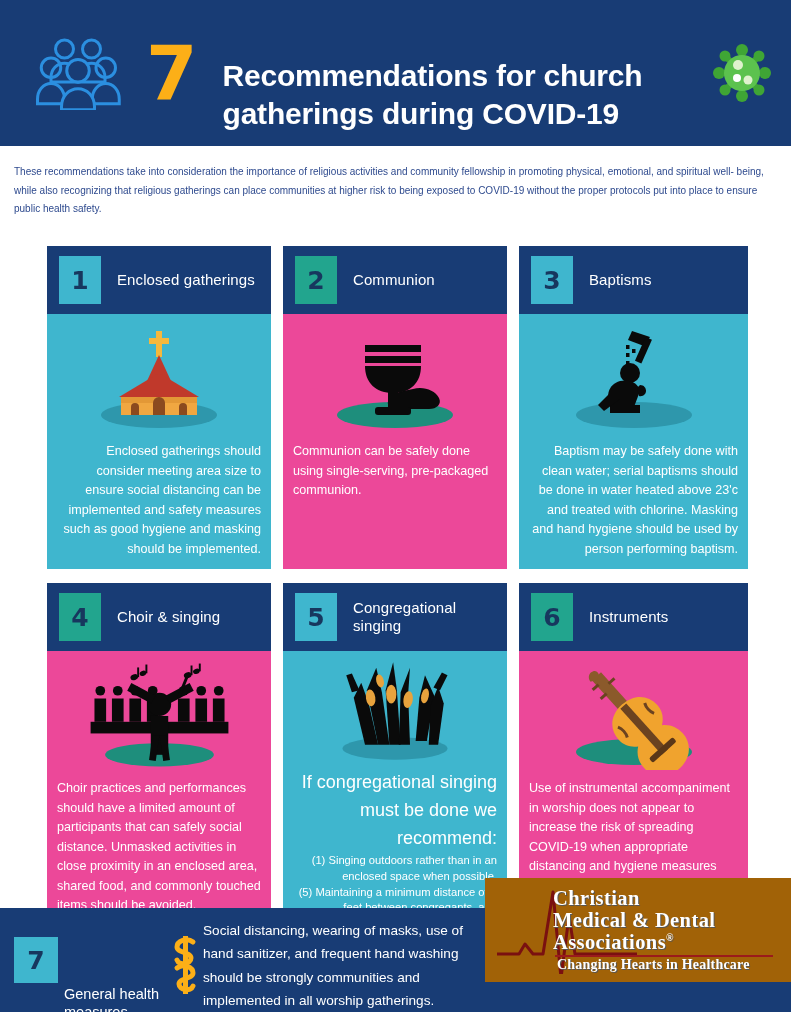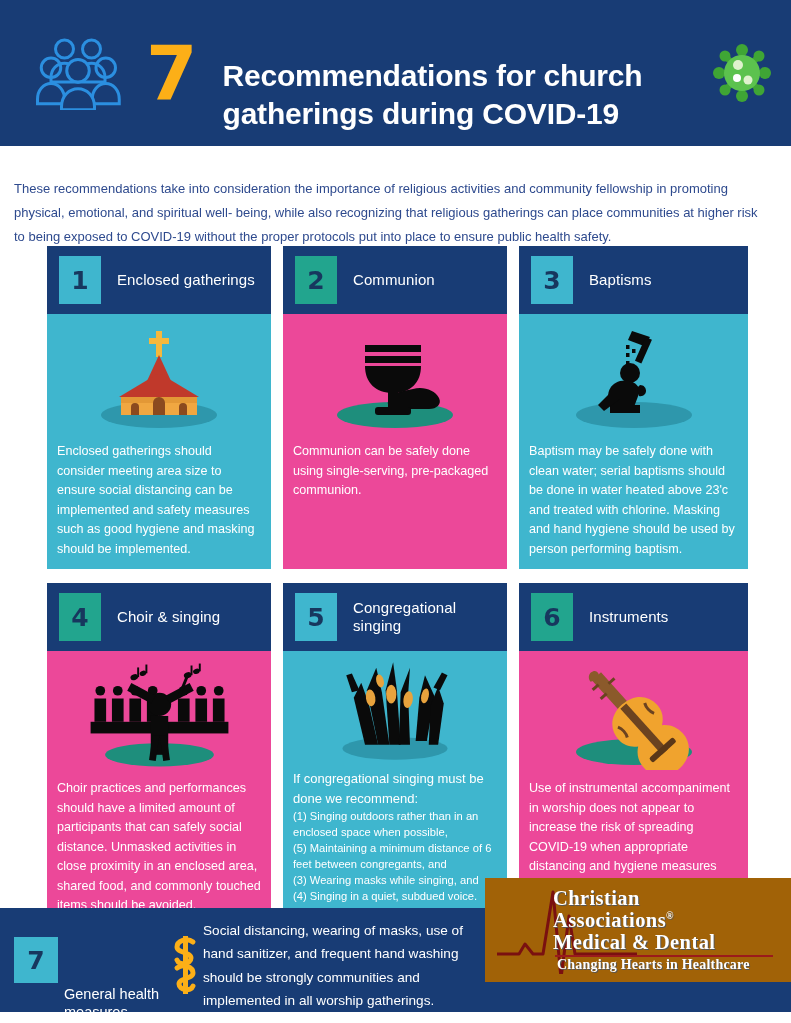--- a/index.html
+++ b/index.html
@@ -27,21 +27,21 @@
     color: #ffffff; font-size: 30px; font-weight: 700;
     line-height: 1.27; margin-left: 26px; letter-spacing: -0.2px;
     max-width: 480px;
     margin-top: 44px;
   }
   .virus-icon { position: absolute; right: 18px; top: 42px; width: 62px; height: 62px; }
 
   
   .intro {
     position: absolute; left: 14px; top: 163px; width: 752px;
-    color: #2E4A8E; font-size: 13px; line-height: 1.85; margin-top: 14px;
+    color: #2E4A8E; font-size: 10px; line-height: 1.85;
   }
 
   
   .grid {
     position: absolute; left: 47px; top: 246px;
     width: 700px;
     display: grid;
     grid-template-columns: 224px 224px 229px;
     column-gap: 12px; row-gap: 14px;
   }
@@ -56,30 +56,30 @@
     color: #17375E; font-size: 25px; font-weight: 600;
     font-family: "DejaVu Sans", sans-serif;
   }
   .badge.teal { background: #3FB6CE; }
   .badge.green { background: #22A58E; }
   .card-title {
     color: #ffffff; font-size: 15px; font-weight: 400;
     margin-left: 16px; line-height: 1.22; letter-spacing: 0.1px;
   }
   .card-body { flex: 1; position: relative; padding: 0; }
-  .card-body.teal { background: #3FB6CE; }
+  .card-body.teal { background: #3FB6CE; text-align: right; }
   .card-body.green { background: #ec4899; }
   .illus { height: 128px; display: flex; align-items: center; justify-content: center; }
   .illus svg { display: block; }
   .card-text {
     color: #ffffff; font-size: 12.6px; line-height: 1.55;
     padding: 0 10px 10px 10px;
   }
   .card-text.small { font-size: 11.2px; line-height: 1.42; }
-  .card-text .lead { font-size: 13px; line-height: 1.55; display:block; }
+  .card-text .lead { font-size: 18px; line-height: 1.55; display:block; }
   .card-text .sub { display: block; }
 
   
   .footer {
     position: absolute; left: 0; top: 908px; width: 791px; height: 104px;
     background: #183C75;
   }
   .footer-badge {
     position: absolute; left: 14px; top: 29px;
     width: 44px; height: 46px; background: #3FB6CE;
@@ -379,20 +379,20 @@
   </div>
 
   <div class="logo-box">
     <span class="ekg">
       <svg viewBox="0 0 140 88" width="140" height="88">
         <path d="M0 68h22l6-10 8 10h10l10-62 8 86 8-62 6 38h62" stroke="#7A1010" stroke-width="3" fill="none" stroke-linejoin="round" stroke-linecap="round"></path>
       </svg>
     </span>
     <div class="logo-lines">
       <div>Christian</div>
+      <div>Medical &amp; Dental</div>
       <div><span>Associations</span><span class="reg">®</span></div>
-      <div>Medical &amp; Dental</div>
     </div>
     <div class="logo-rule"></div>
     <div class="logo-tag">Changing Hearts in Healthcare</div>
   </div>
 
 </div>
 
 </body></html>

